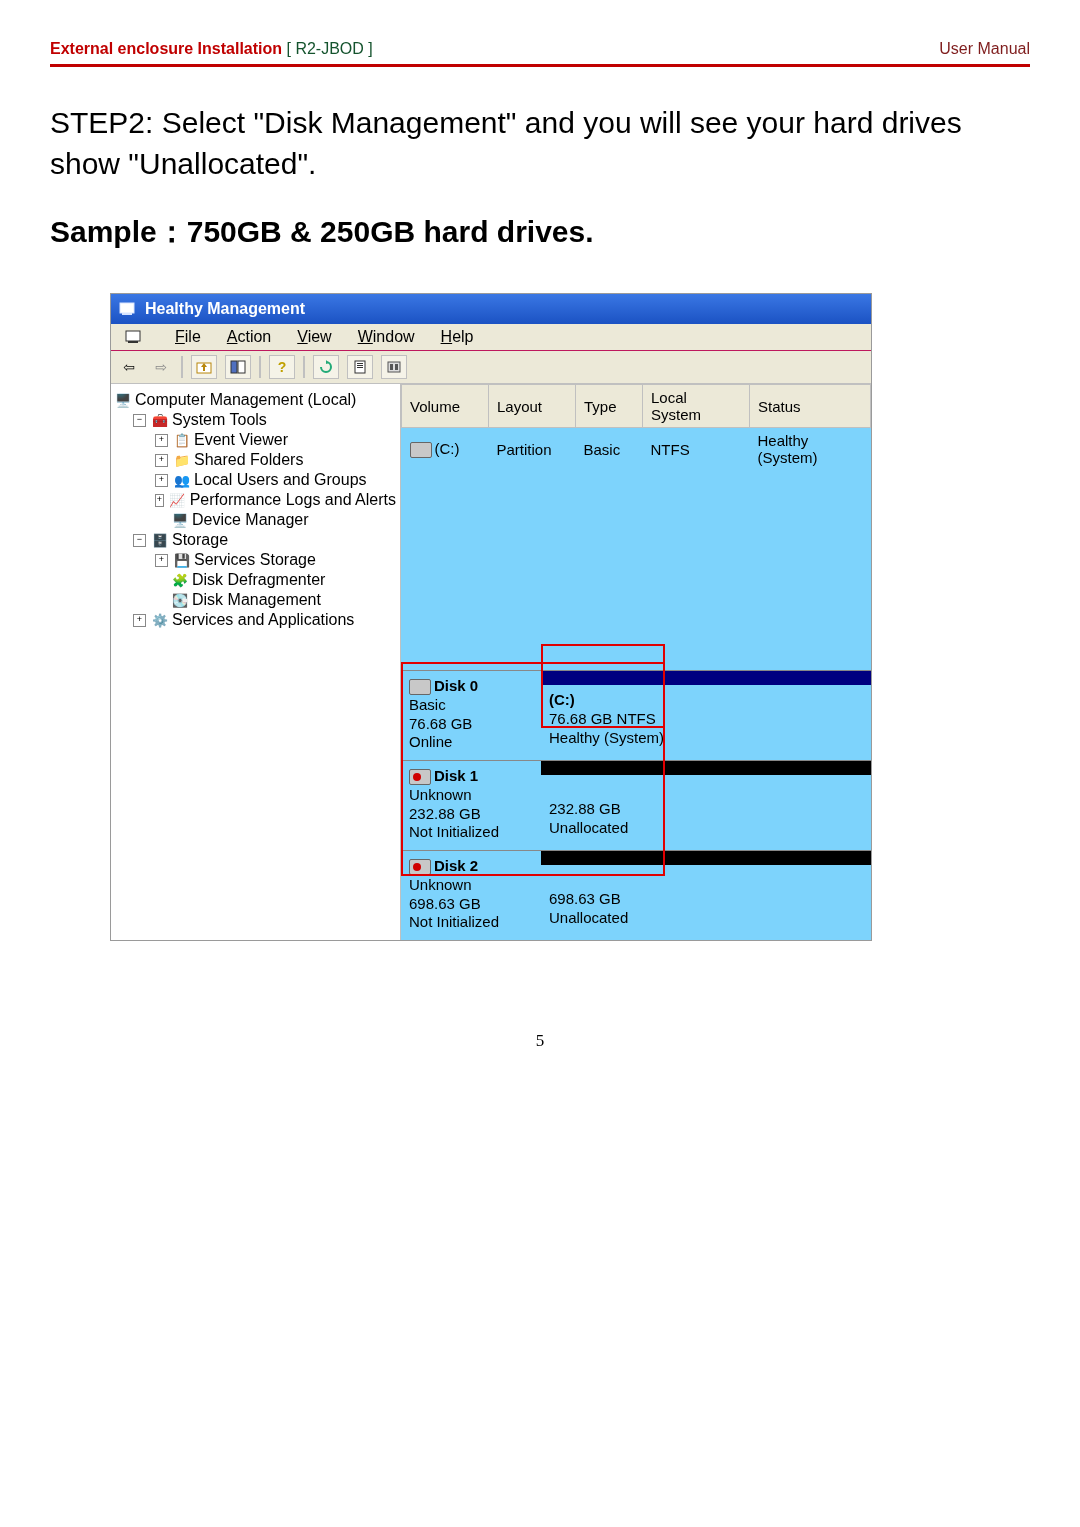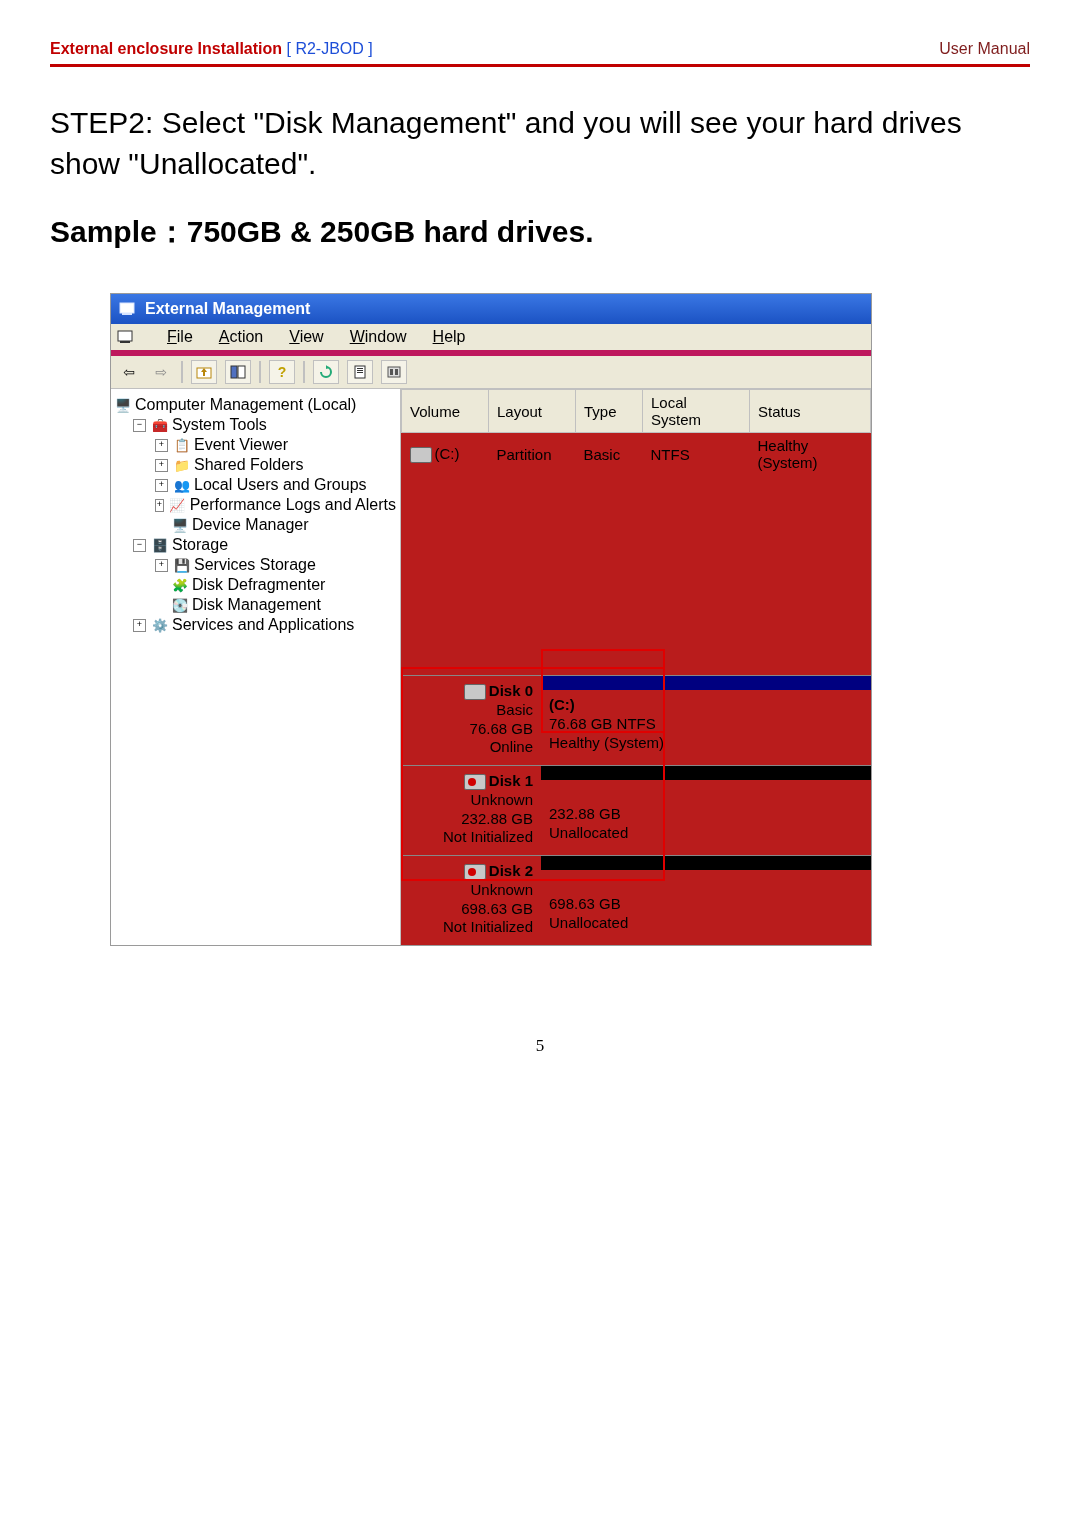--- a/index.html
+++ b/index.html
@@ -19,21 +19,21 @@
     justify-content: space-between;
     font-size: 16px;
     margin-bottom: 6px;
   }
   .header-left-red {
     color: #c00000;
     font-weight: bold;
     text-align: right;
   }
   .header-left-gray {
-    color: #1d4ed8;
+    color: #14532d;
   }
   .header-right {
     color: #7f1d1d;
   }
   .red-divider {
     height: 3px;
     background: #c00000;
     margin-bottom: 36px;
   }
   .step-title {
@@ -64,24 +64,24 @@
     display: flex;
     align-items: center;
     gap: 8px;
   }
   .titlebar-icon {
     width: 18px; height: 16px;
     display: inline-block;
   }
   .menubar {
     background: #ece9d8;
-    padding: 4px 6px;
+    padding: 4px 14px;
     display: flex;
     gap: 26px;
-    border-bottom: 6px solid #be185d;
+    border-bottom: 1px solid #be185d;
   }
   .menubar span { text-decoration: none; }
   .menubar .u { text-decoration: underline; }
   .sysicon {
     width: 18px; height: 18px; display:inline-block;
     margin-right: 6px;
   }
   .toolbar {
     background: #ece9d8;
     padding: 4px 6px;
@@ -126,21 +126,21 @@
     line-height: 9px;
     text-align: center;
     display: inline-block;
     margin-right: 2px;
     background:#fff;
   }
   .spacer11 { width:13px; display:inline-block; }
   .tico { width:16px; height:16px; display:inline-flex; align-items:center; justify-content:center; font-size:13px; }
   .right-pane {
     flex: 1;
-    background: #b91c1c;
+    background: #7dd3fc;
     display: flex;
     flex-direction: column;
   }
   .vol-table {
     border-collapse: collapse;
     font-size: 16px;
     table-layout: fixed;
   }
   .vol-table th {
     background: #ece9d8;
@@ -158,21 +158,20 @@
   .disk-row {
     display: flex;
     border-top: 1px solid #888;
   }
   .disk-label-cell {
     width: 140px;
     padding: 6px 8px 8px 8px;
     box-sizing: border-box;
     font-size: 15px;
     line-height: 1.25;
-    text-align: right;
   }
   .disk-label-cell .dname { font-weight: bold; }
   .disk-vol-cell {
     flex: 1;
     padding: 0;
     display:flex;
     flex-direction:column;
   }
   .disk-heavy-bar {
     height: 14px;
@@ -232,21 +231,21 @@
   <div class="sample-title">Sample：750GB &amp; 250GB hard drives.</div>
 
   <div class="screenshot">
     <div class="titlebar">
       <span class="titlebar-icon">
         <svg viewBox="0 0 18 16">
             <rect x="1" y="2" width="14" height="10" fill="#fff" stroke="#d8e4ff"></rect>
             <rect x="3" y="12" width="10" height="2" fill="#d8e4ff"></rect>
           </svg>
       </span>
-      <span>External Management</span>
+      <span>Healthy Management</span>
     </div>
 
     <div class="menubar">
       <span class="sysicon">
         <svg viewBox="0 0 18 18">
             <rect x="1" y="3" width="14" height="10" fill="#fff" stroke="#333"></rect>
             <rect x="3" y="13" width="10" height="2" fill="#333"></rect>
           </svg>
       </span>
       <span><span class="u">F</span>ile</span>

